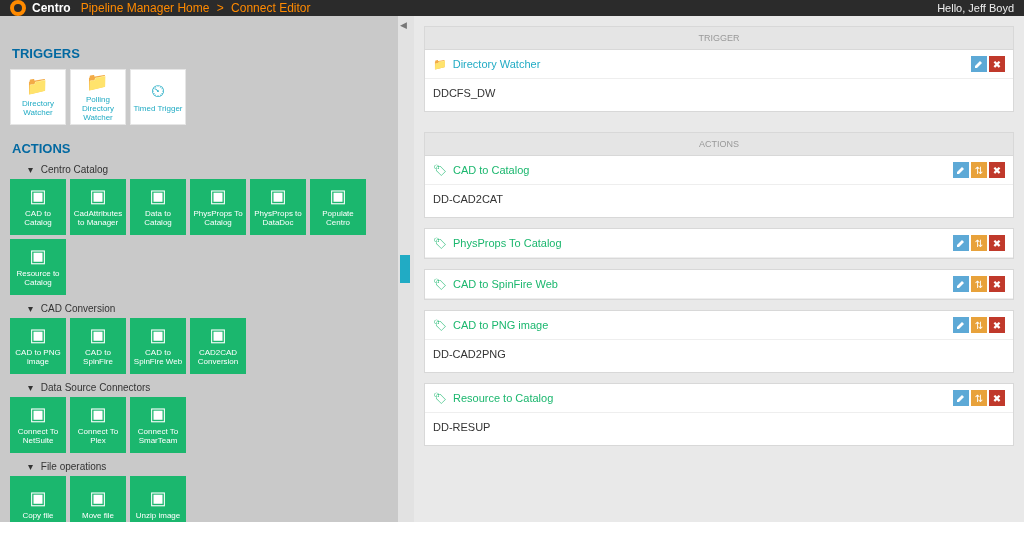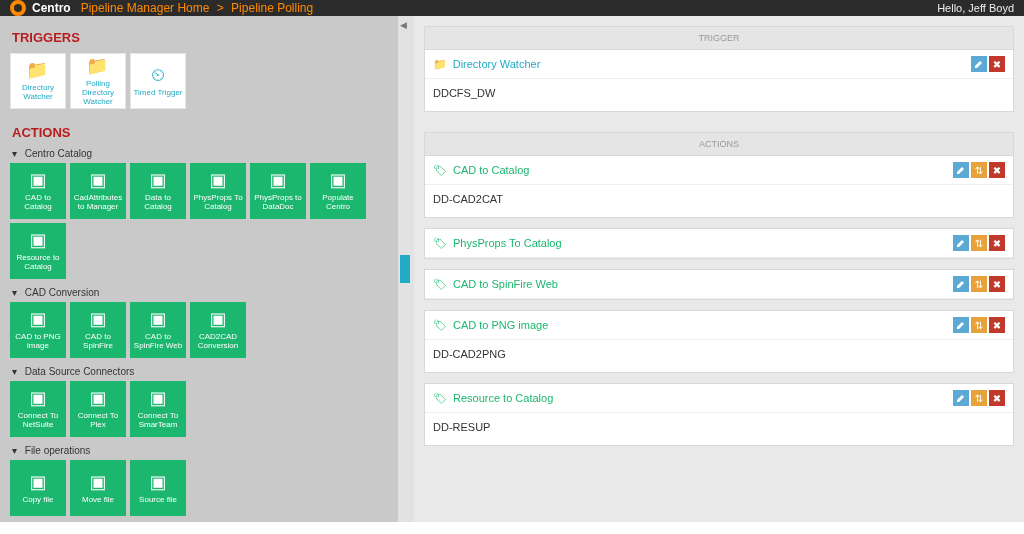--- a/index.html
+++ b/index.html
@@ -19,22 +19,22 @@
   .left-inner { padding: 10px 10px 10px 10px; }
   .left::-webkit-scrollbar { width: 10px; }
   .left::-webkit-scrollbar-track { background: #d5d5d5; }
   .left::-webkit-scrollbar-thumb { background: #b3b3b3; }
   .gutter { width: 16px; background: #e2e2e2; position: relative; }
   .gut-arrow { position: absolute; top: 4px; left: 2px; font-size: 9px; color: #777; }
   .gut-handle { position: absolute; top: 50%; left: 2px; width: 10px; height: 28px; background: #21abc4; transform: translateY(-50%); }
   .right { flex: 1; background: #e9e9e9; display: flex; flex-direction: column; overflow-y: auto; }
 
   
-  .sec-title { font-size: 13px; font-weight: bold; color: #b91c1c; margin: 4px 2px 8px 2px; }
-  .subcat { font-size: 10px; color: #333; margin: 8px 2px 4px 2px; cursor: default; }
+  .sec-title { font-size: 13px; font-weight: bold; color: #0369a1; margin: 20px 2px 8px 2px; }
+  .subcat { font-size: 10px; color: #333; margin: 8px 2px 4px 18px; cursor: default; }
   .subcat .caret { display: inline-block; width: 10px; }
   .tile-row { display: flex; flex-wrap: wrap; gap: 4px; }
   .tile { width: 56px; height: 56px; display: flex; flex-direction: column; align-items: center; justify-content: center; text-align: center; font-size: 8px; line-height: 1.15; padding: 3px 2px; cursor: pointer; }
   .tile .ticon { font-size: 18px; margin-bottom: 2px; }
   .tile.trigger { background: #fff; color: #21abc4; border: 1px solid #e6e6e6; }
   .tile.action { background: #1bb76e; color: #fff; }
 
   
   .pipe-header { background: #21abc4; color: #fff; height: 26px; display: flex; align-items: center; padding: 0 8px; font-size: 11px; }
   .pipe-header .pname { font-style: italic; margin-left: 4px; }
@@ -62,21 +62,21 @@
   svg { display: block; }
 </style>
 </head>
 <body>
 
 <div class="topbar">
   <div class="logo-dot"></div>
   <div class="logo-text">Centro</div>
   <a href="#" class="bc-link">Pipeline Manager Home</a>
   <span class="bc-sep">&nbsp;&gt;&nbsp;</span>
-  <span class="bc-link">Pipeline Polling</span>
+  <span class="bc-link">Connect Editor</span>
   <div class="greet">Hello, Jeff Boyd</div>
 </div>
 
 <div class="main">
 
   <div class="left">
     <div class="left-inner">
       <div class="sec-title">TRIGGERS</div>
       <div class="tile-row" id="trigger-tiles">
           <div class="tile trigger">
@@ -165,21 +165,21 @@
             <div class="tile action">
               <div class="ticon">▣</div>
               <div>Copy file</div>
             </div>
             <div class="tile action">
               <div class="ticon">▣</div>
               <div>Move file</div>
             </div>
             <div class="tile action">
               <div class="ticon">▣</div>
-              <div>Source file</div>
+              <div>Unzip image</div>
             </div>
           </div>
           <div class="tile-row"></div>
         </div>
     </div>
   </div>
 
   <div class="gutter">
     <div class="gut-arrow">◀</div>
     <div class="gut-handle"></div>

